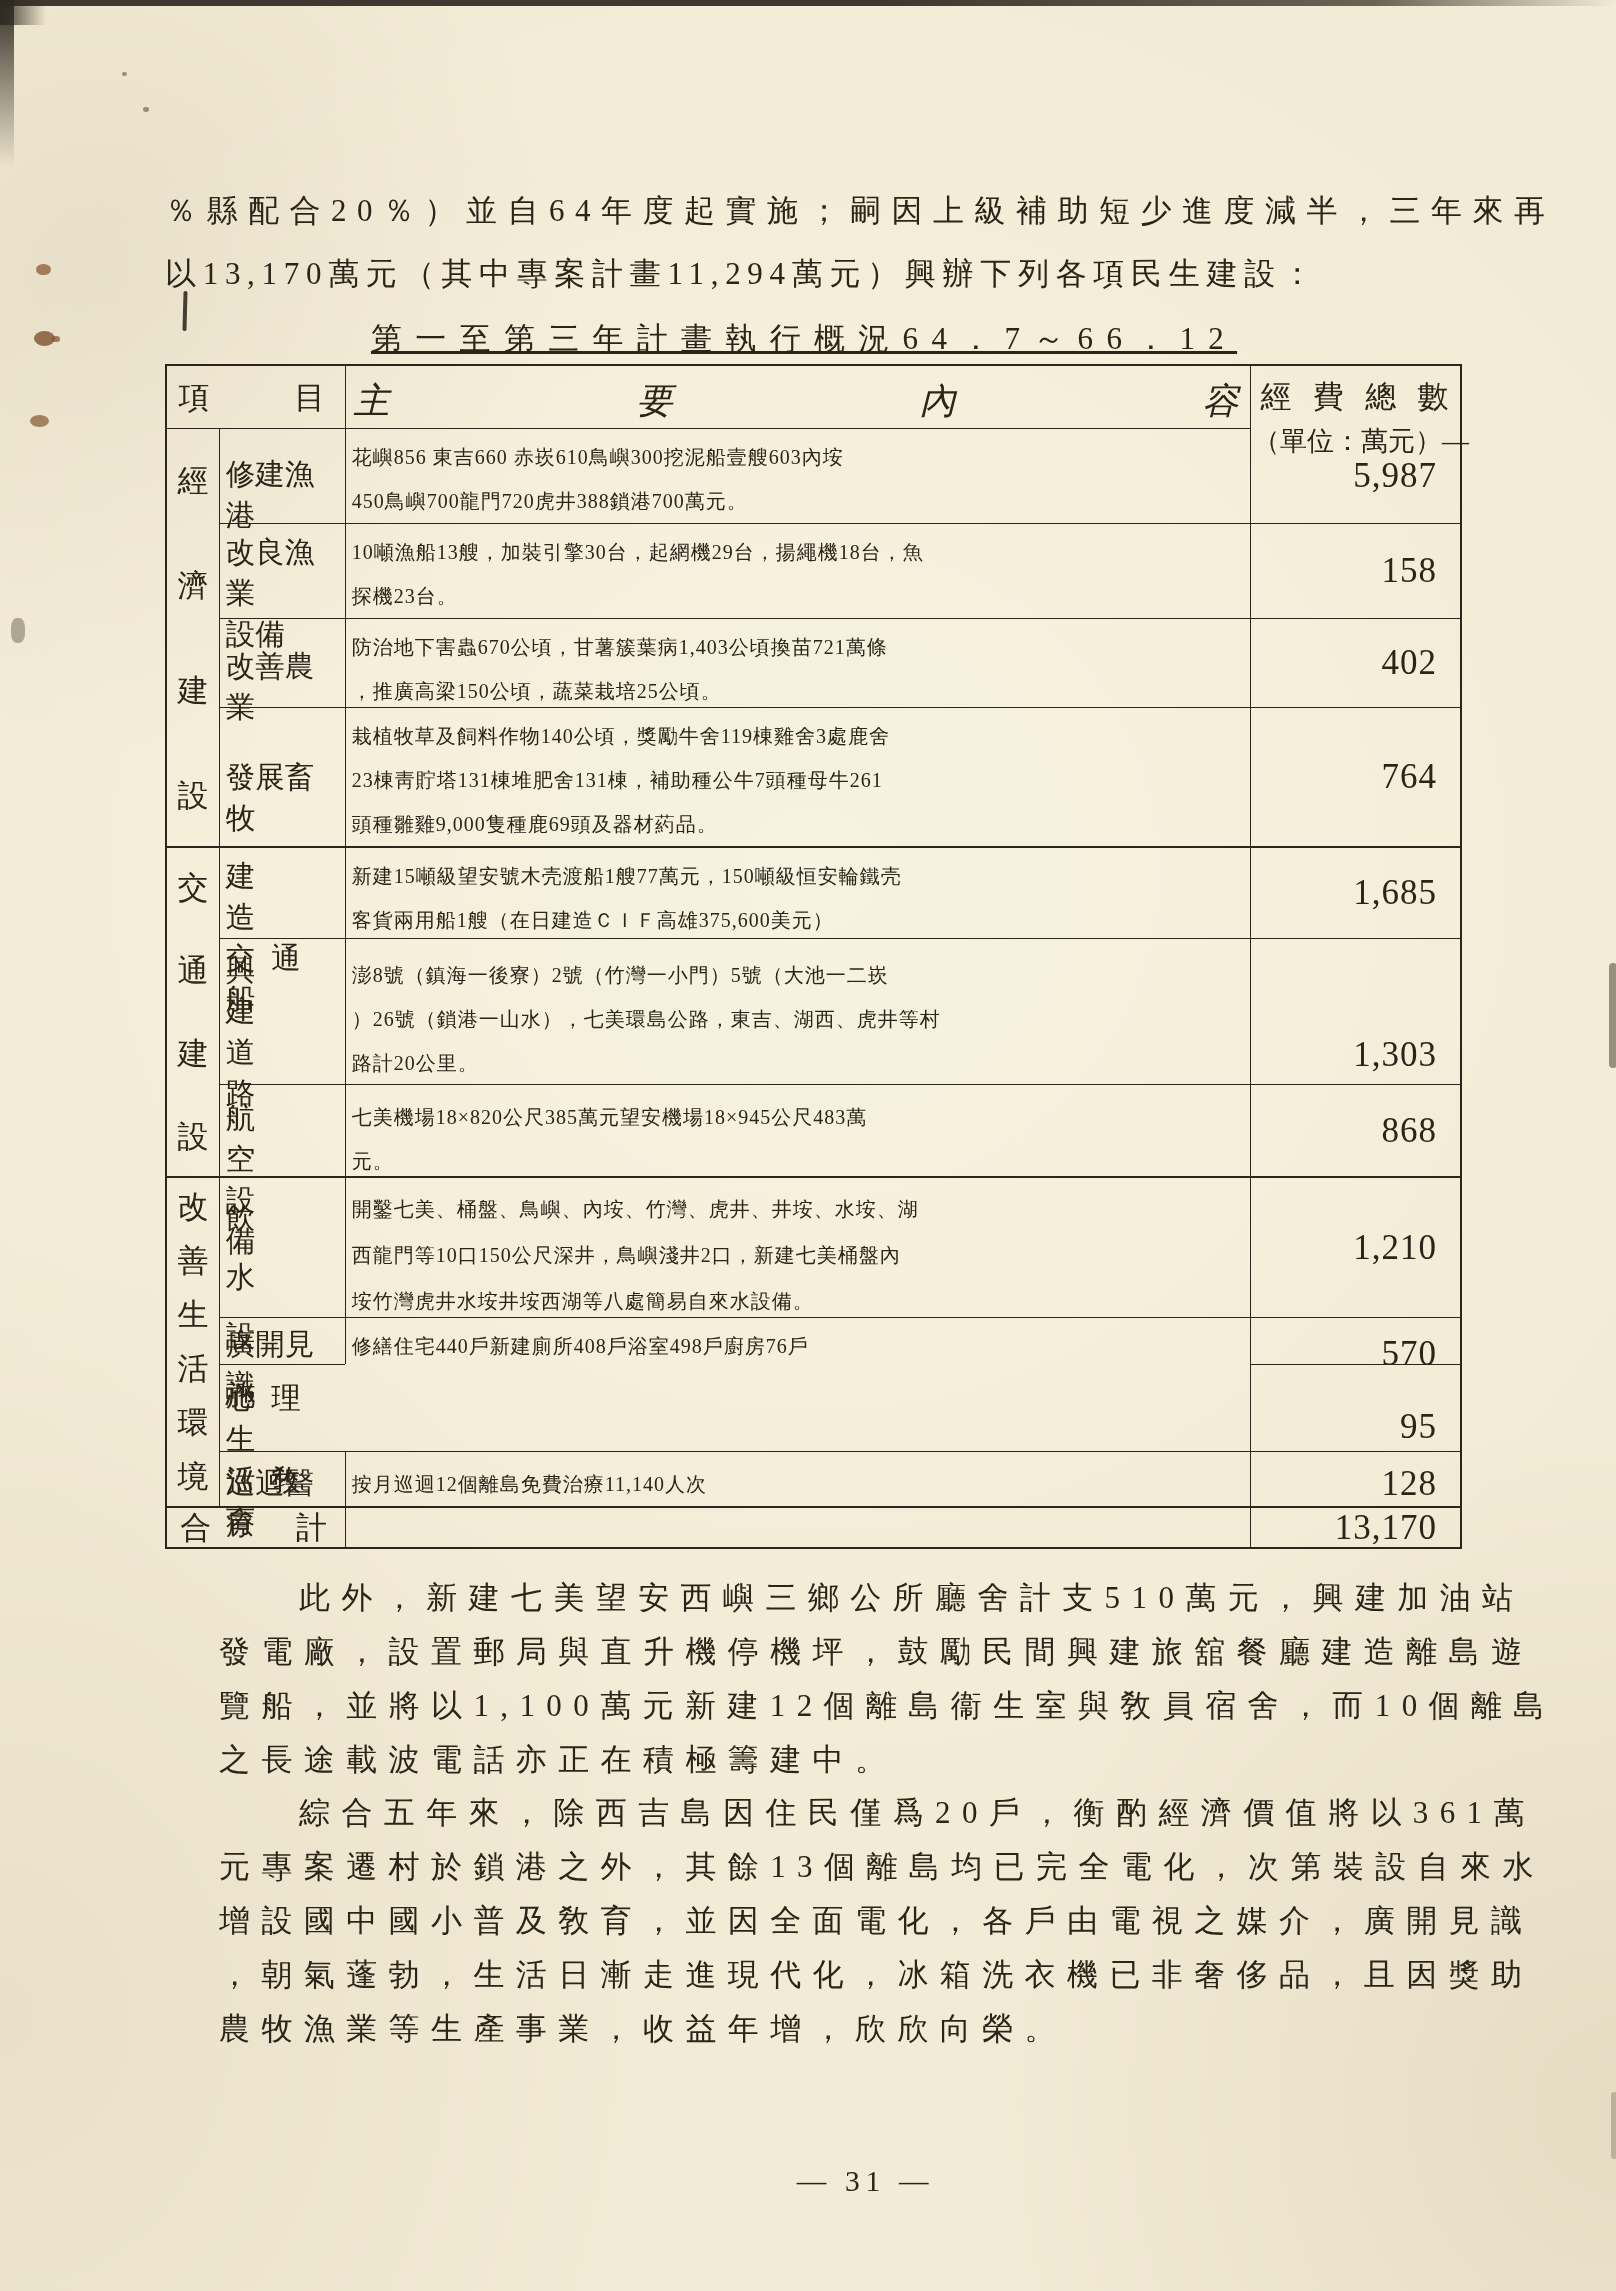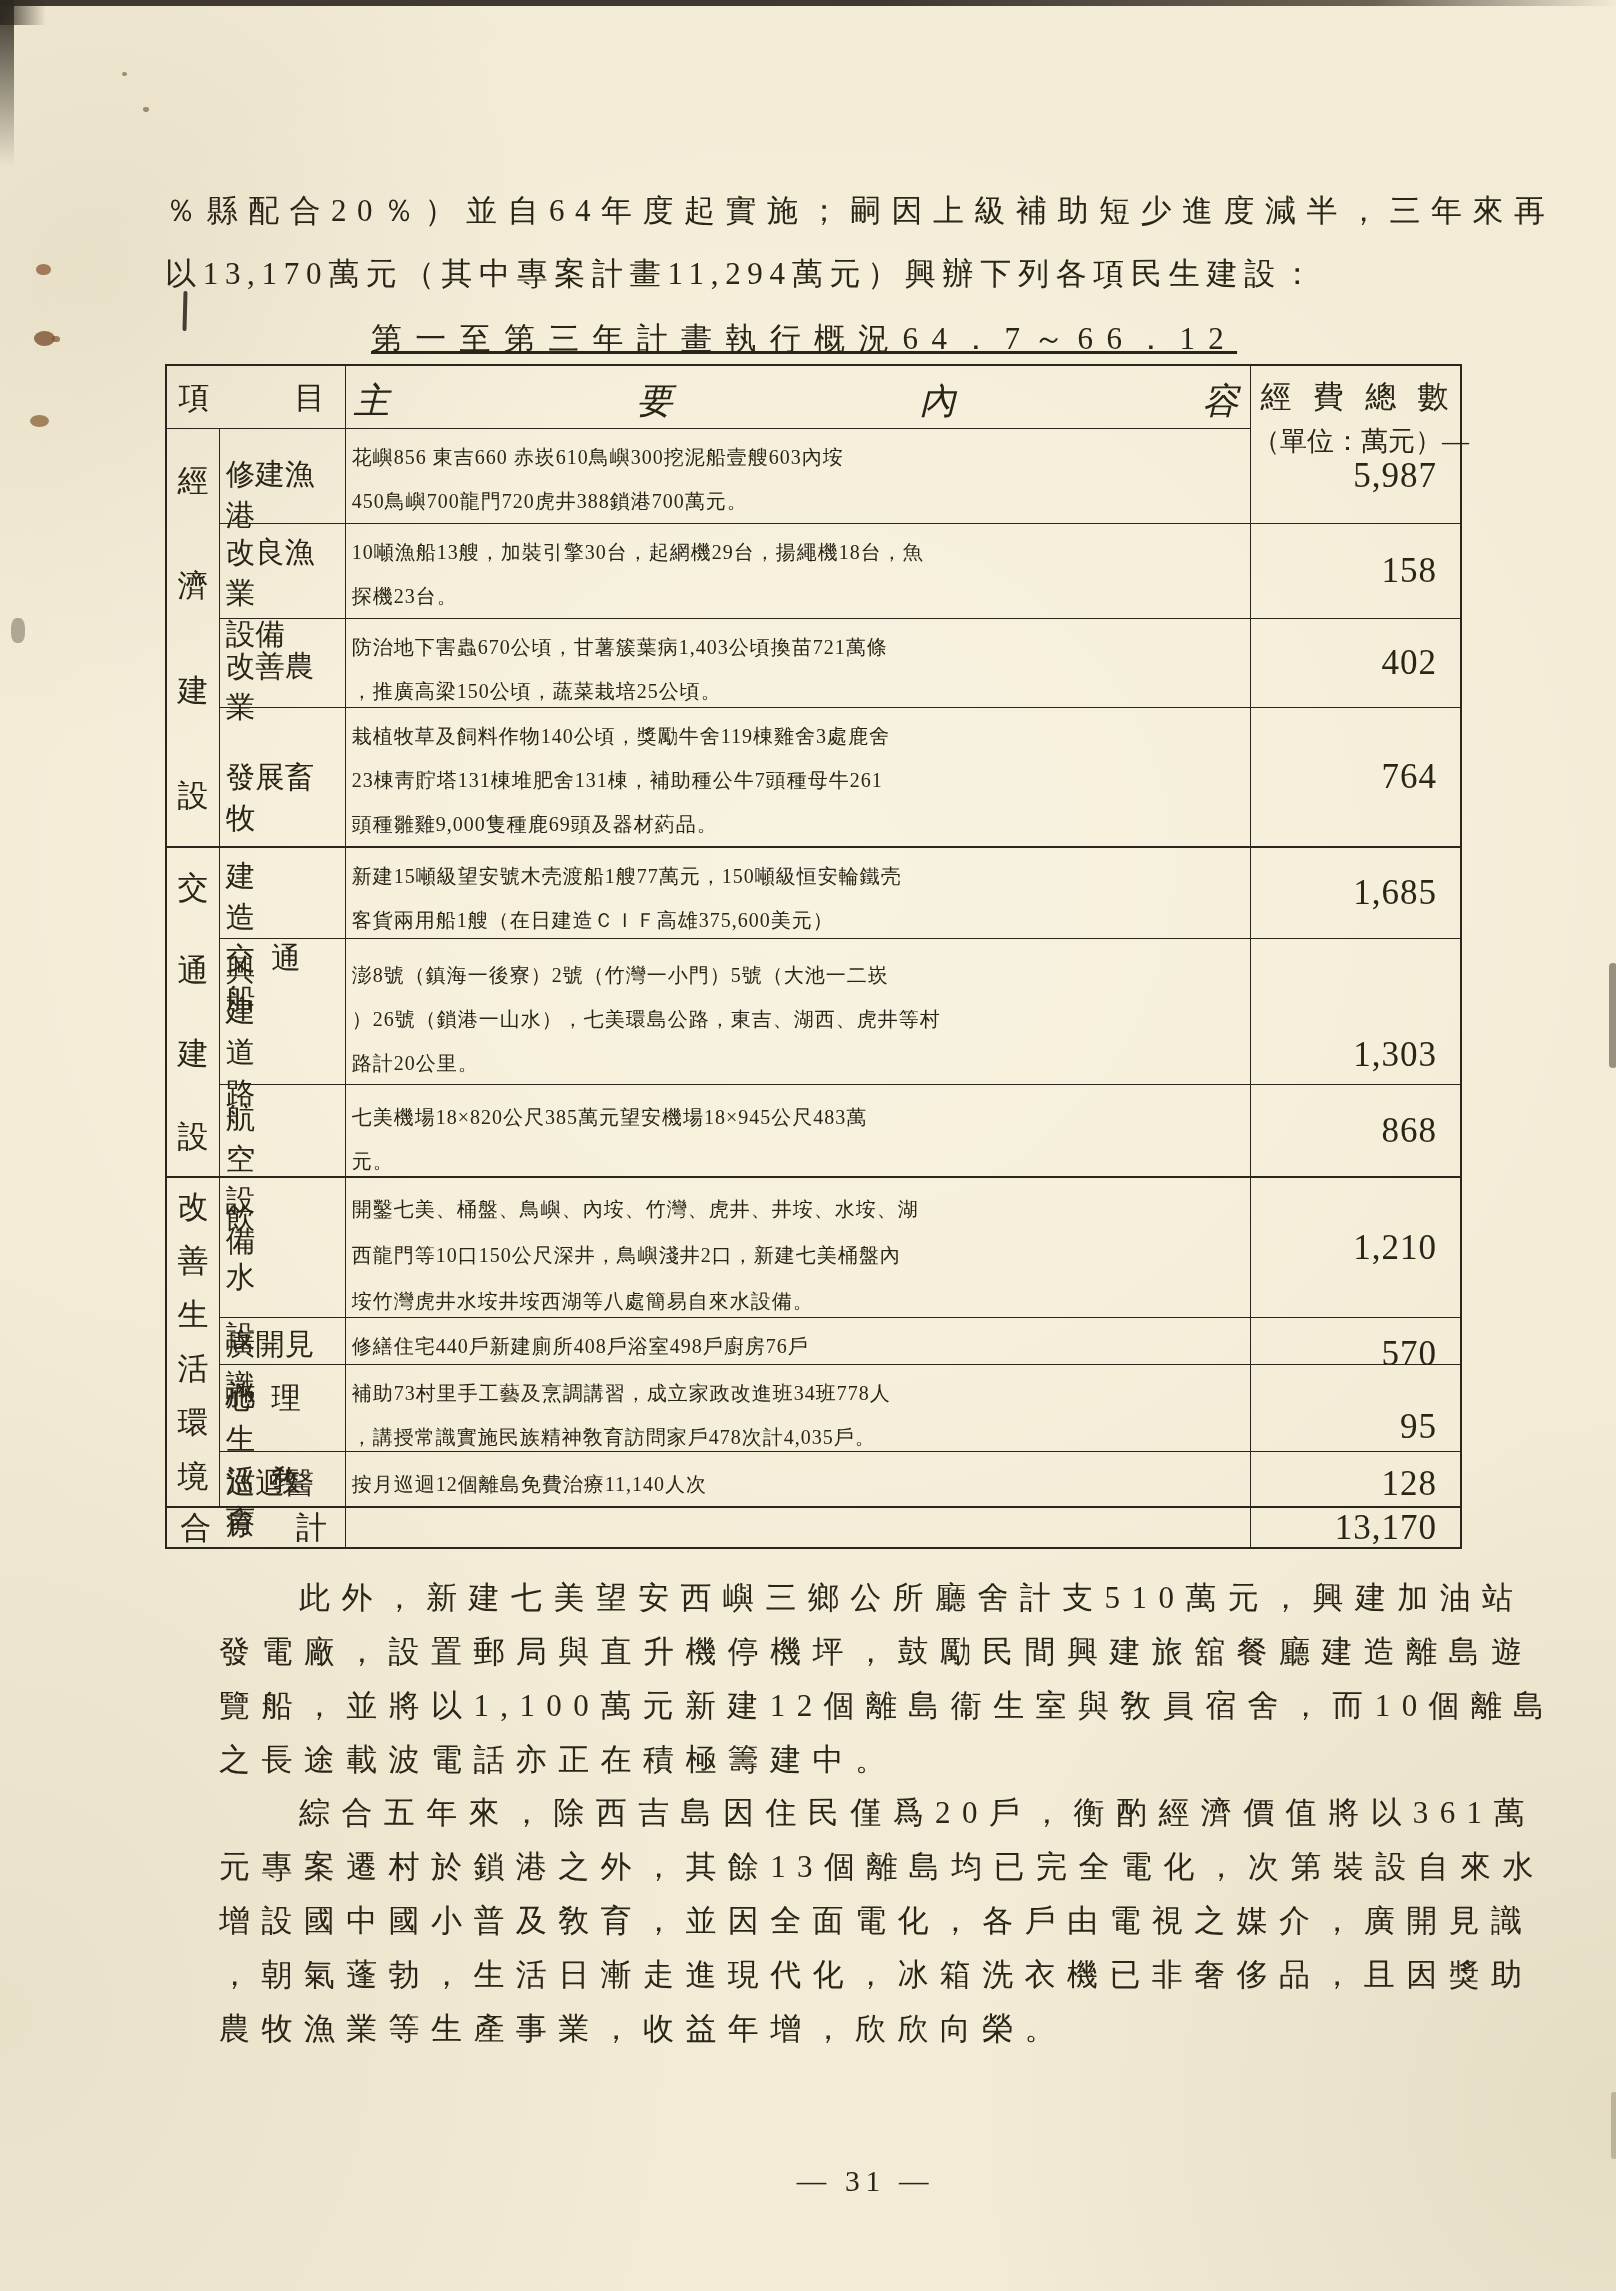--- a/index.html
+++ b/index.html
@@ -162,22 +162,20 @@
 西龍門等10口150公尺深井，鳥嶼淺井2口，新建七美桶盤內
 垵竹灣虎井水垵井垵西湖等八處簡易自來水設備。</div>
     <div class="cell sec amount" style="grid-area:9/4">1,210</div>
 
     <div class="cell item" style="grid-area:10/2;padding-top:5.7px">廣開見識</div>
     <div class="cell content" style="grid-area:10/3">修繕住宅440戶新建廁所408戶浴室498戶廚房76戶</div>
     <div class="cell amount push" style="grid-area:10/4">570</div>
 
     <div class="cell item sp" style="grid-area:11/2;padding-top:13px">心理生
 活敎育</div>
-    <div class="cell content" style="grid-area:11/3">補助73村里手工藝及烹調講習，成立家政改進班34班778人
-，講授常識實施民族精神敎育訪問家戶478次計4,035戶。</div>
     <div class="cell amount" style="grid-area:11/4;align-items:flex-end;padding-bottom:3.8px">95</div>
 
     <div class="cell item" style="grid-area:12/2;padding-top:11.4px">巡迴醫療</div>
     <div class="cell content" style="grid-area:12/3;padding-top:9.5px">按月巡迴12個離島免費治療11,140人次</div>
     <div class="cell amount" style="grid-area:12/4;align-items:flex-end;padding-bottom:1.9px">128</div>
 
     <div class="cell nl sec t-label" style="grid-area:13/1/14/3">合　　計</div>
     <div class="cell sec" style="grid-area:13/3"></div>
     <div class="cell sec amount" style="grid-area:13/4">13,170</div>
   </div>

